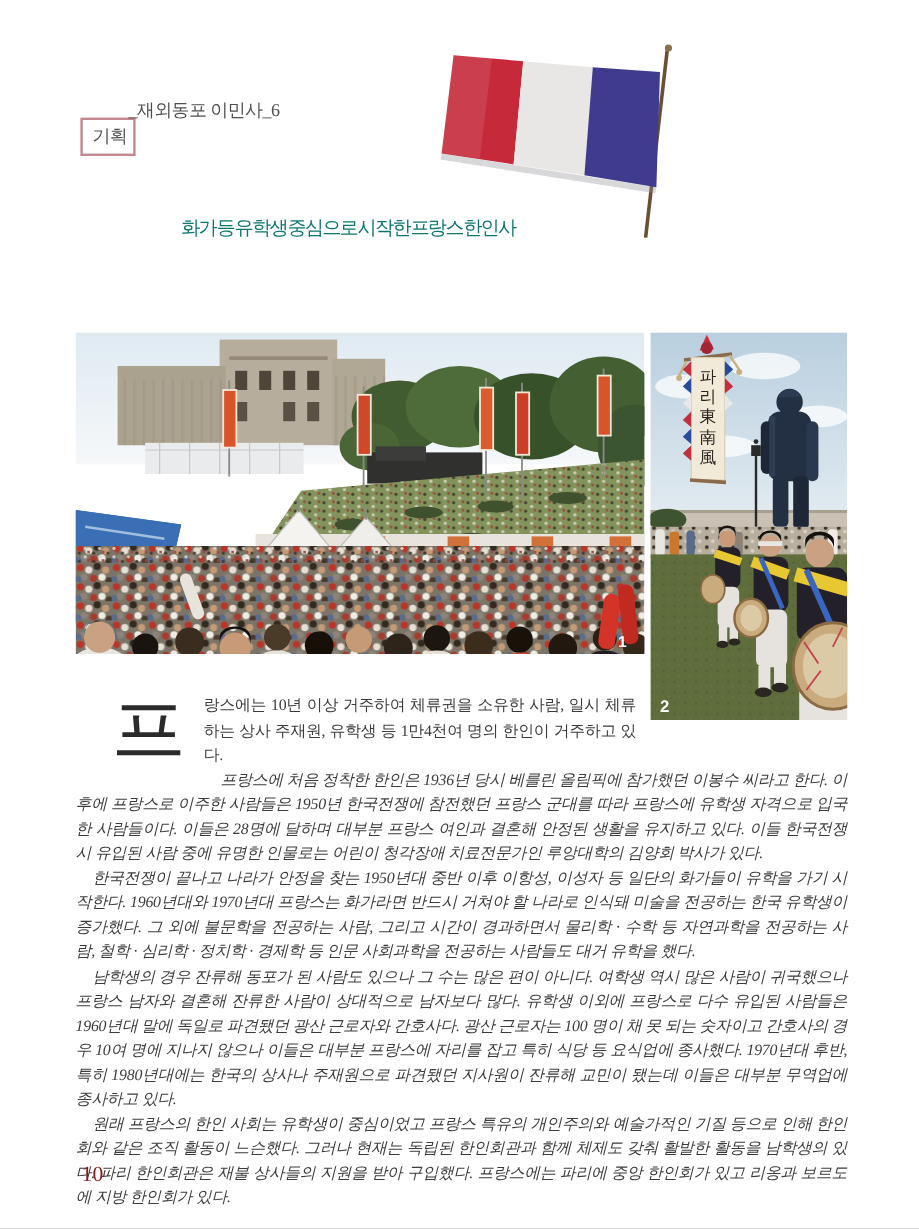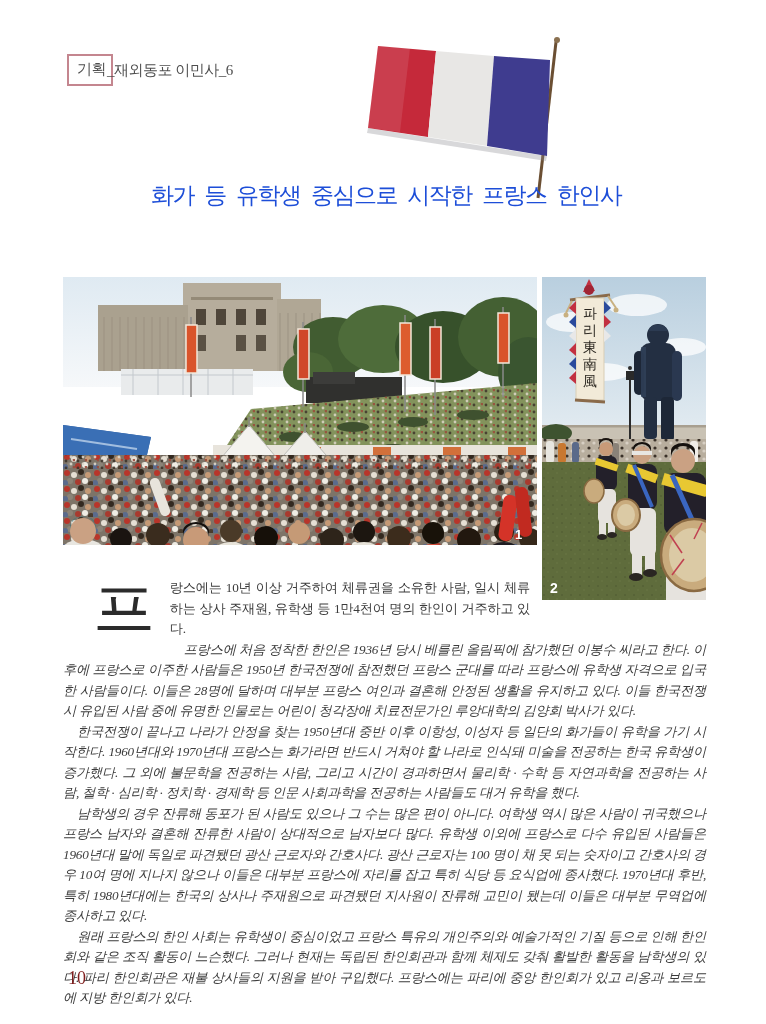--- a/index.html
+++ b/index.html
@@ -5,25 +5,25 @@
   html,body{margin:0;padding:0;background:#9a9a9a;}
   .page{
     position:relative;width:766px;height:1024px;margin:0 auto;
     background:#ffffff;overflow:hidden;
     font-family:"Liberation Serif","DejaVu Serif",serif;color:#3b3b3b;
   }
   
   .header-tag{position:absolute;left:67px;top:54px;display:flex;align-items:center;
     font-size:15px;color:#4e4e4e;letter-spacing:-0.5px;}
   .header-tag .tagbox{display:inline-block;border:2.5px solid #c4868f;
-    padding:4px 5px 5px 8px;margin-right:-6px;background:transparent;}
+    padding:4px 5px 5px 8px;margin-right:-6px;background:transparent;margin-top:44px;}
   .header-tag .tagrest{position:relative;z-index:1;}
   
-  .subtitle{position:absolute;left:151px;top:180px;font-size:23px;color:#1d4ed8;
-    letter-spacing:-1.5px;word-spacing:-2px;white-space:nowrap;font-family:Liberation Mono, monospace;}
+  .subtitle{position:absolute;left:151px;top:180px;font-size:16px;color:#0f766e;
+    letter-spacing:-1.5px;word-spacing:-2px;white-space:nowrap;}
   .main-title{position:absolute;left:155px;top:201px;font-size:38px;color:#2a2a2a;
     letter-spacing:-1px;white-space:nowrap;}
   
   .flag-wrap{position:absolute;left:350px;top:30px;width:250px;height:175px;pointer-events:none;}
   
   .photo-main{position:absolute;left:63px;top:277px;width:474px;height:268px;}
   .photo-side{position:absolute;left:542px;top:277px;width:164px;height:323px;}
   .photo-main svg,.photo-side svg{display:block;}
   
   .article{position:absolute;left:63px;top:578px;width:643px;

